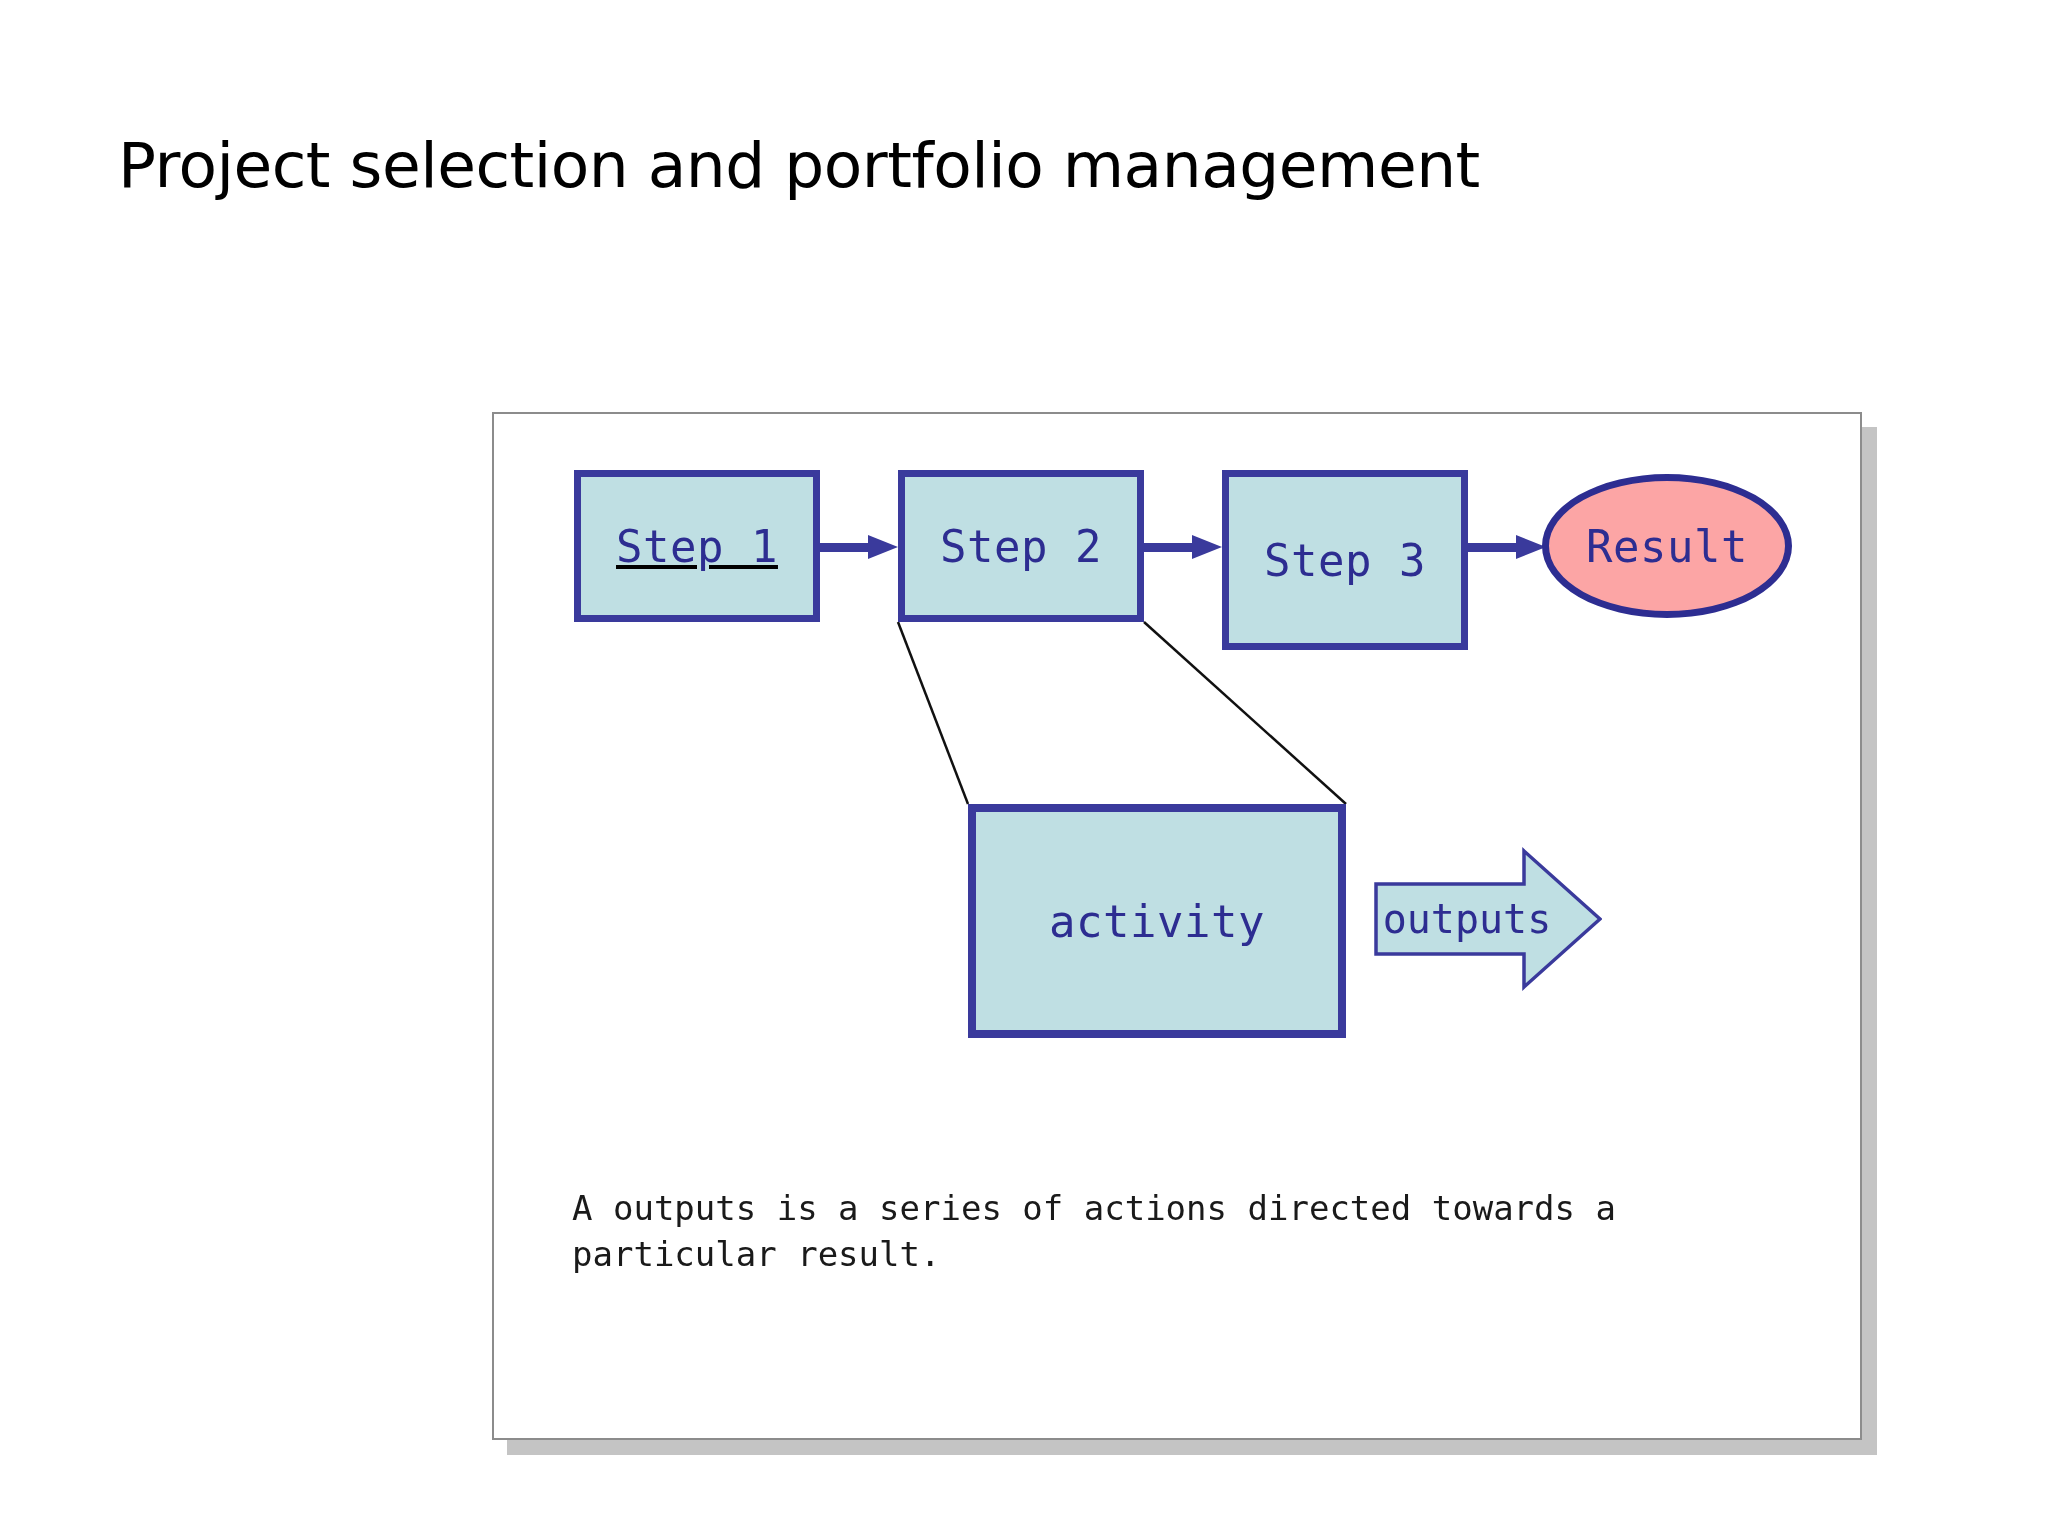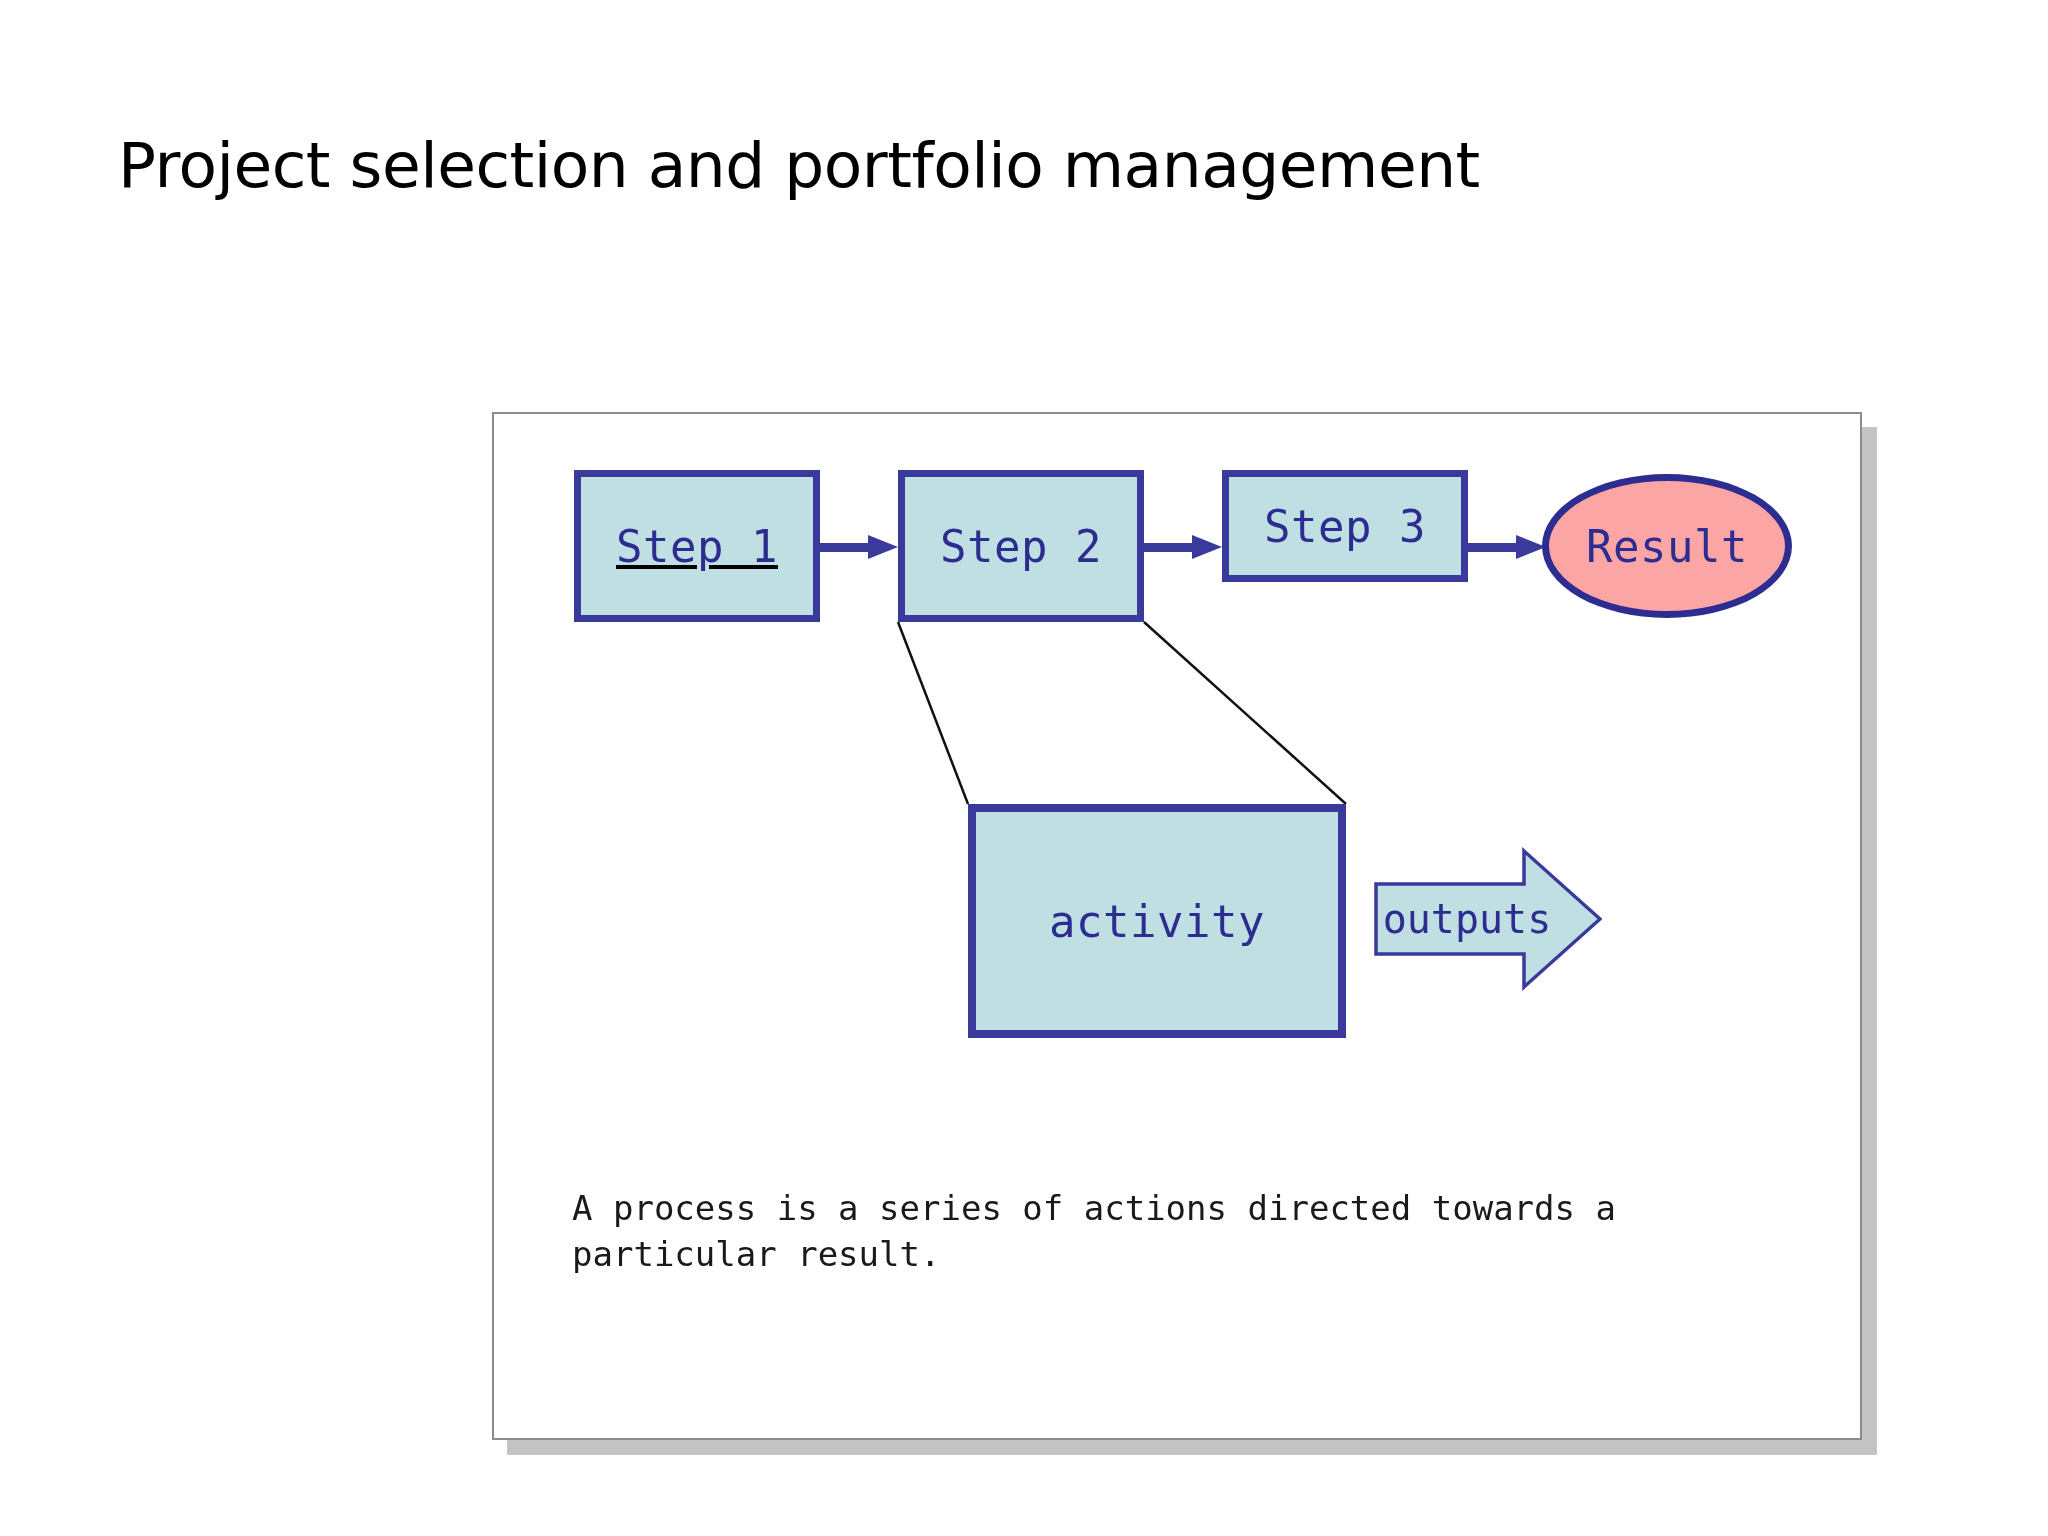--- a/index.html
+++ b/index.html
@@ -70,21 +70,21 @@
   }
   .step-box .lbl {
     font-family: "DejaVu Sans Mono", monospace;
     font-size: 44px;
     color: #2d2d91;
     letter-spacing: 0.5px;
     white-space: nowrap;
   }
   #step-1 { left: 80px;  top: 56px;  width: 246px; height: 152px; text-decoration: underline; }
   #step-2 { left: 404px; top: 56px;  width: 246px; height: 152px; }
-  #step-3 { left: 728px; top: 56px;  width: 246px; height: 112px; }
+  #step-3 { left: 728px; top: 56px;  width: 246px; height: 180px; }
 
   
   #result-ellipse {
     position: absolute;
     left: 1048px;
     top: 60px;
     width: 250px;
     height: 144px;
     background: #fca5a5;
     border: 7px solid #2d2d91;
@@ -245,18 +245,18 @@
     </div>
 
     <div class="block-arrow" id="outputs-arrow">
       <svg viewBox="0 0 228 146" preserveAspectRatio="none">
         <polygon points="2,38 150,38 150,5 226,73 150,141 150,108 2,108" fill="#bfdfe3" stroke="#3a3a9c" stroke-width="3.5" stroke-linejoin="miter"></polygon>
       </svg>
       <span class="lbl">outputs</span>
     </div>
 
     <div id="figure-caption">
-      <span class="line">A process is a series of actions directed towards a</span>
+      <span class="line">A outputs is a series of actions directed towards a</span>
       <span class="line">particular result.</span>
     </div>
 
   </div>
 </div>
 
 </body></html>

